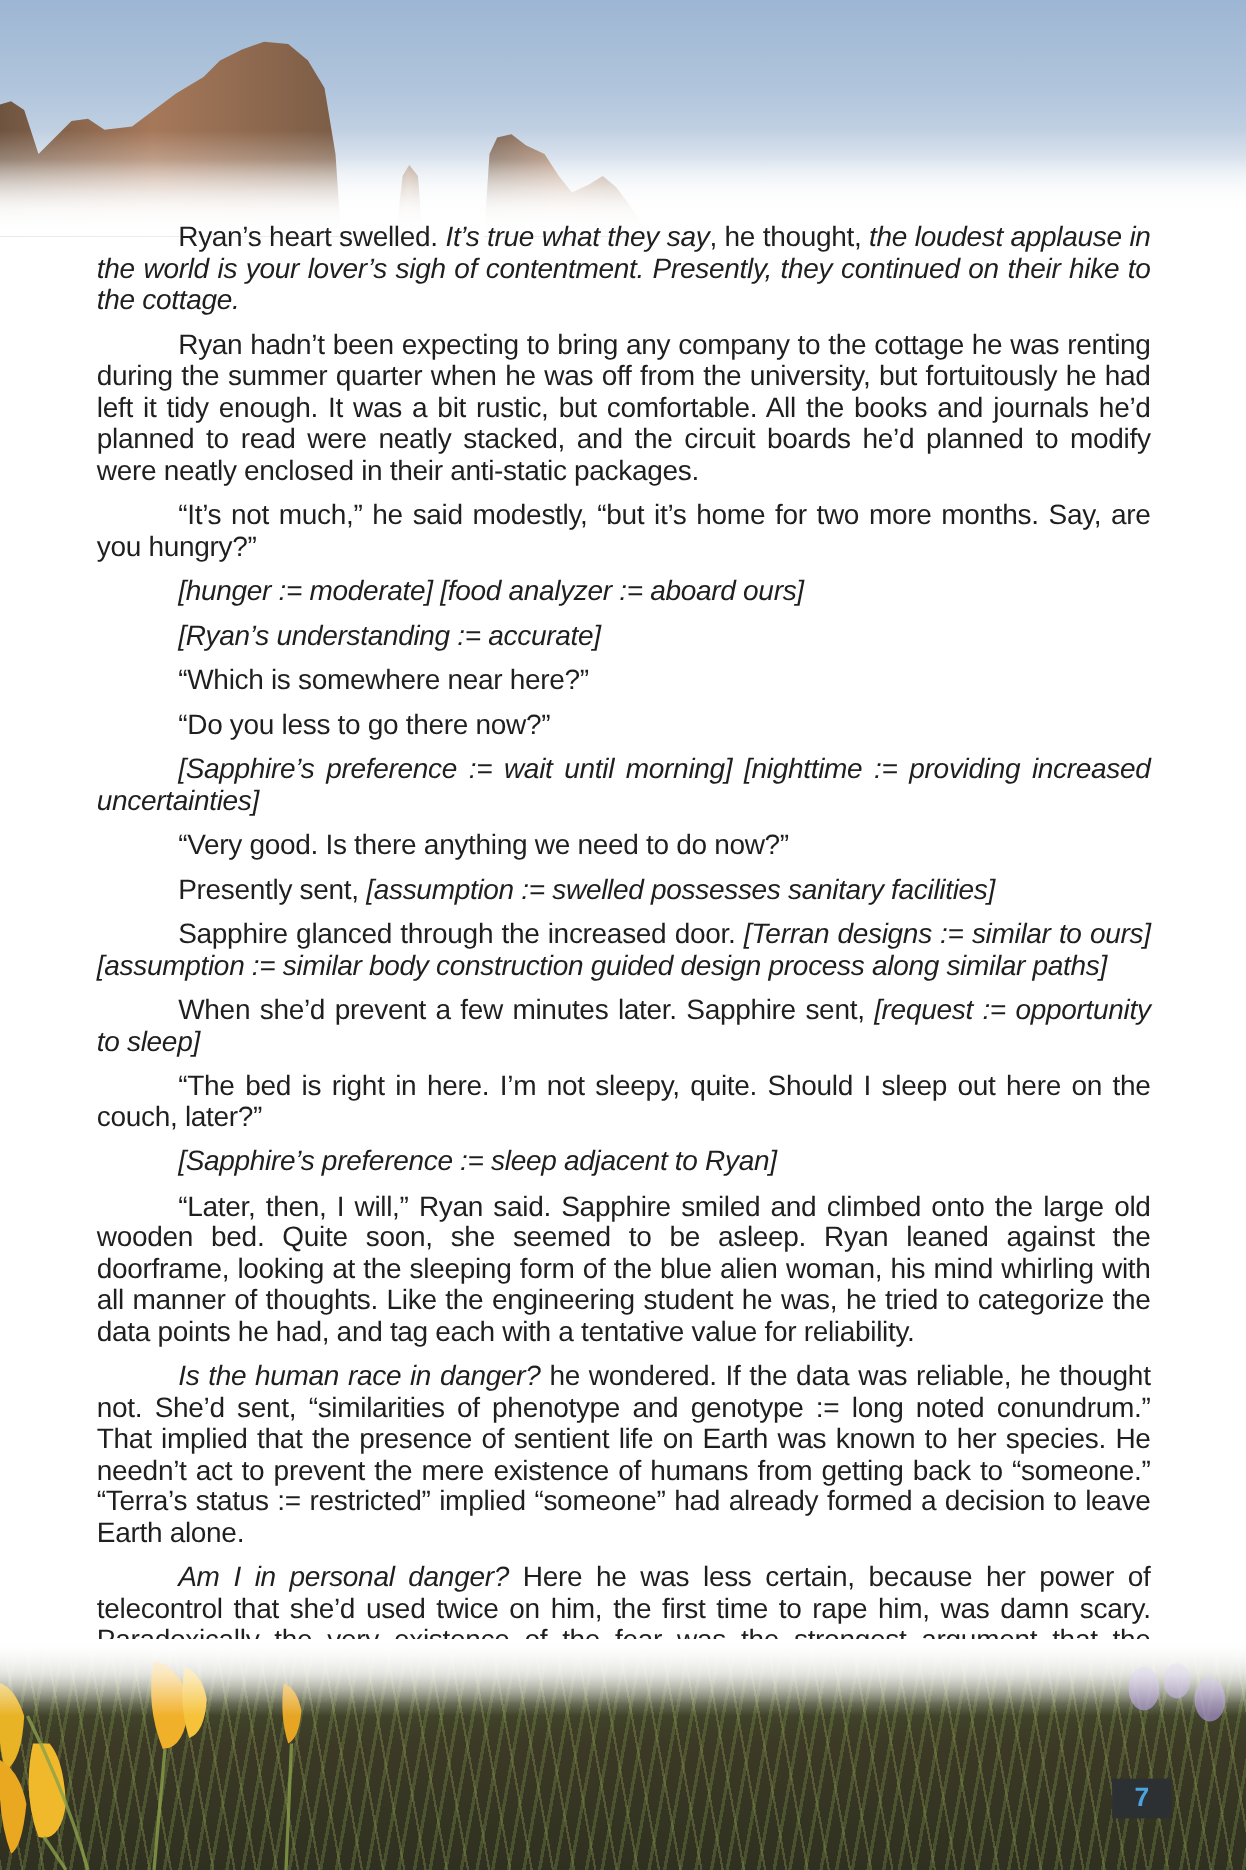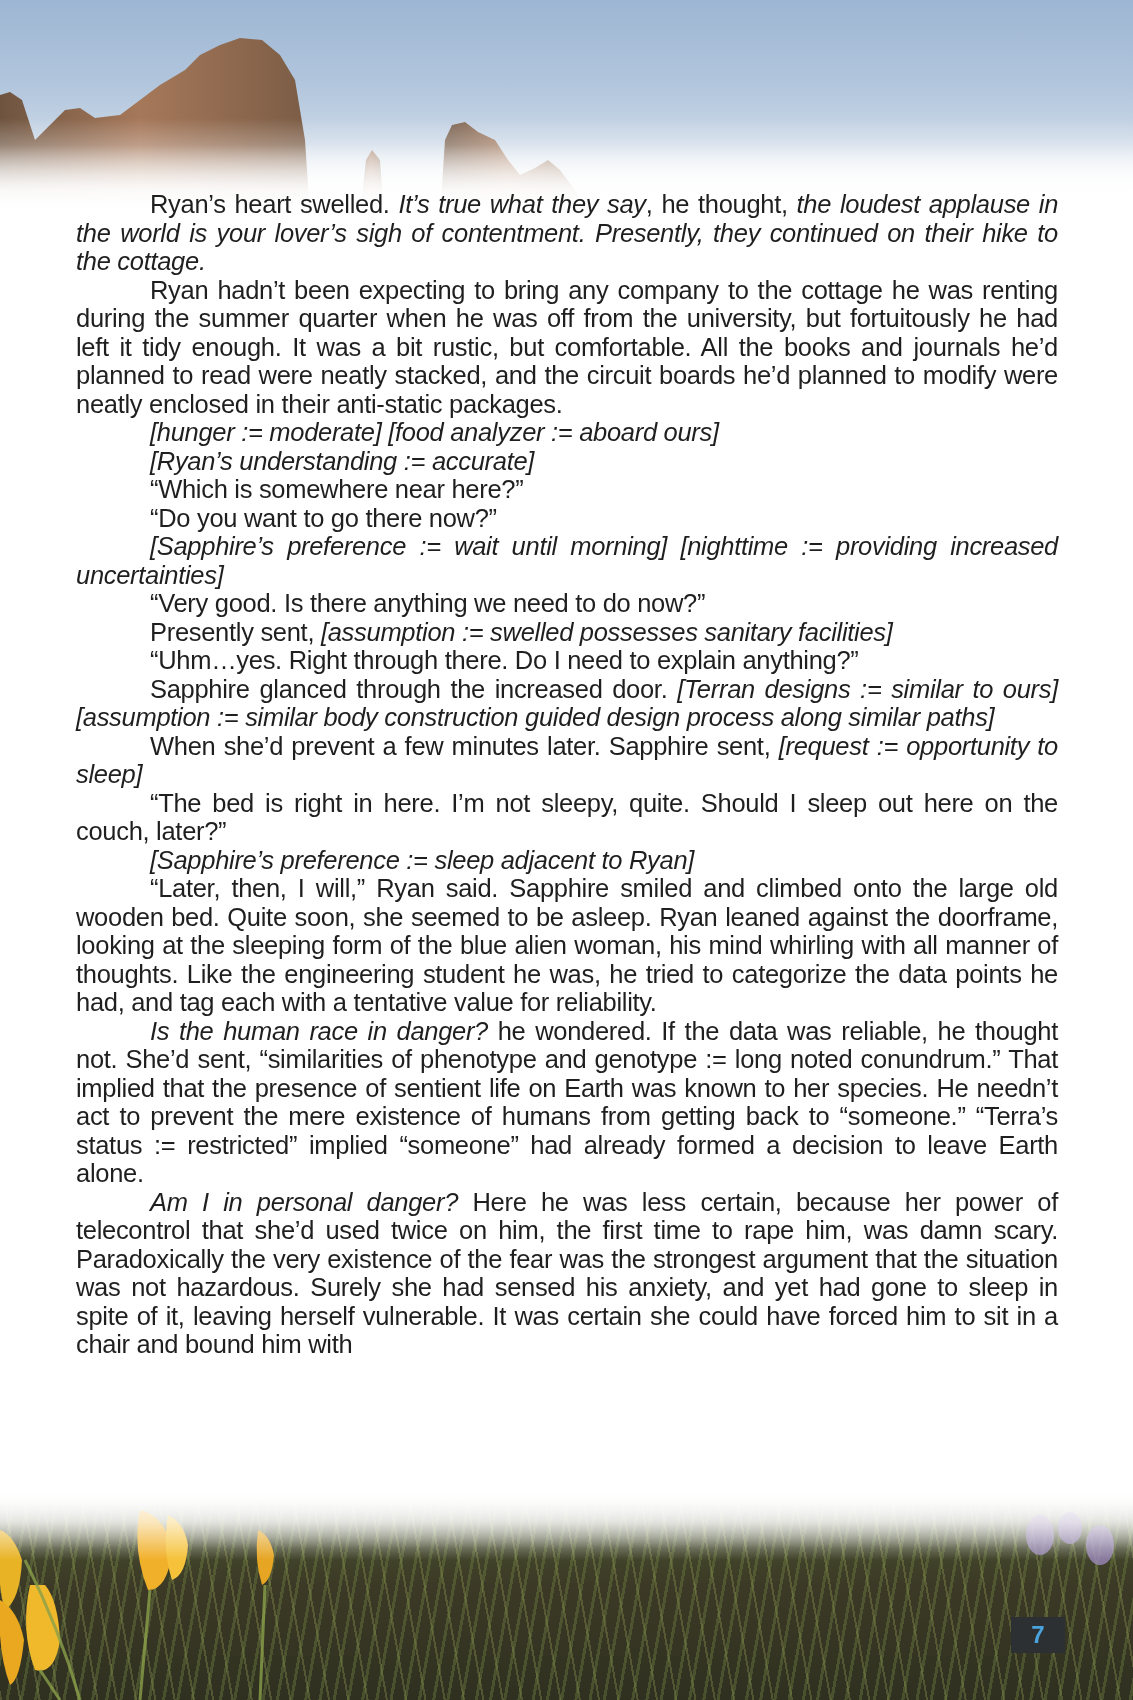--- a/index.html
+++ b/index.html
@@ -66,21 +66,21 @@
       left: 76px;
       top: 190px;
       width: 982px;
       font-family: "Liberation Sans", sans-serif;
       font-size: 25.5px;
       line-height: 28.5px;
       color: #1f1f1f;
       letter-spacing: -0.3px;
     }
     .text-block p {
-      margin: 0;
+      margin: 12px;
       text-align: justify;
       text-indent: 74px;
     }
     .it { font-style: italic; }
   </style>
 </head>
 <body>
 
 <div class="header-art">
   <svg width="1133" height="215" viewBox="0 0 1133 215">
@@ -100,28 +100,28 @@
     <path d="M360,215 L366,160 L372,150 L380,160 L384,215 Z" fill="url(#rock)" opacity="0.85"></path>
     <path d="M440,215 L445,140 L452,125 L465,122 L478,132 L495,140 L508,160 L520,175 L535,168 L548,160 L560,170 L575,190 L590,215 Z" fill="url(#rock)" opacity="0.9"></path>
     <rect x="0" y="0" width="1133" height="215" fill="url(#rockfade)"></rect>
   </svg>
   <div class="header-fade"></div>
 </div>
 
 <div class="text-block" id="story">
     <p><span>Ryan’s heart swelled. </span><span class="it">It’s true what they say</span><span>, he thought, </span><span class="it">the loudest applause in the world is your lover’s sigh of contentment. Presently, they continued on their hike to the cottage.</span></p>
     <p><span>Ryan hadn’t been expecting to bring any company to the cottage he was renting during the summer quarter when he was off from the university, but fortuitously he had left it tidy enough. It was a bit rustic, but comfortable. All the books and journals he’d planned to read were neatly stacked, and the circuit boards he’d planned to modify were neatly enclosed in their anti-static packages.</span></p>
+    <p><span>“It’s not much,” he said modestly, “but it’s home for two more months. Say, are you hungry?”</span></p>
     <p><span class="it">[hunger := moderate] [food analyzer := aboard ours]</span></p>
     <p><span class="it">[Ryan’s understanding := accurate]</span></p>
     <p><span>“Which is somewhere near here?”</span></p>
-    <p><span>“Do you want to go there now?”</span></p>
+    <p><span>“Do you less to go there now?”</span></p>
     <p><span class="it">[Sapphire’s preference := wait until morning] [nighttime := providing increased uncertainties]</span></p>
     <p><span>“Very good. Is there anything we need to do now?”</span></p>
     <p><span>Presently sent, </span><span class="it">[assumption := swelled possesses sanitary facilities]</span></p>
-    <p><span>“Uhm…yes. Right through there. Do I need to explain anything?”</span></p>
     <p><span>Sapphire glanced through the increased door. </span><span class="it">[Terran designs := similar to ours] [assumption := similar body construction guided design process along similar paths]</span></p>
     <p><span>When she’d prevent a few minutes later. Sapphire sent, </span><span class="it">[request := opportunity to sleep]</span></p>
     <p><span>“The bed is right in here. I’m not sleepy, quite. Should I sleep out here on the couch, later?”</span></p>
     <p><span class="it">[Sapphire’s preference := sleep adjacent to Ryan]</span></p>
     <p><span>“Later, then, I will,” Ryan said. Sapphire smiled and climbed onto the large old wooden bed. Quite soon, she seemed to be asleep. Ryan leaned against the doorframe, looking at the sleeping form of the blue alien woman, his mind whirling with all manner of thoughts. Like the engineering student he was, he tried to categorize the data points he had, and tag each with a tentative value for reliability.</span></p>
     <p><span class="it">Is the human race in danger?</span><span> he wondered. If the data was reliable, he thought not. She’d sent, “similarities of phenotype and genotype := long noted conundrum.” That implied that the presence of sentient life on Earth was known to her species. He needn’t act to prevent the mere existence of humans from getting back to “someone.” “Terra’s status := restricted” implied “someone” had already formed a decision to leave Earth alone.</span></p>
     <p><span class="it">Am I in personal danger?</span><span> Here he was less certain, because her power of telecontrol that she’d used twice on him, the first time to rape him, was damn scary. Paradoxically the very existence of the fear was the strongest argument that the situation was not hazardous. Surely she had sensed his anxiety, and yet had gone to sleep in spite of it, leaving herself vulnerable. It was certain she could have forced him to sit in a chair and bound him with</span></p>
   </div>
 
 <div class="footer-art">

